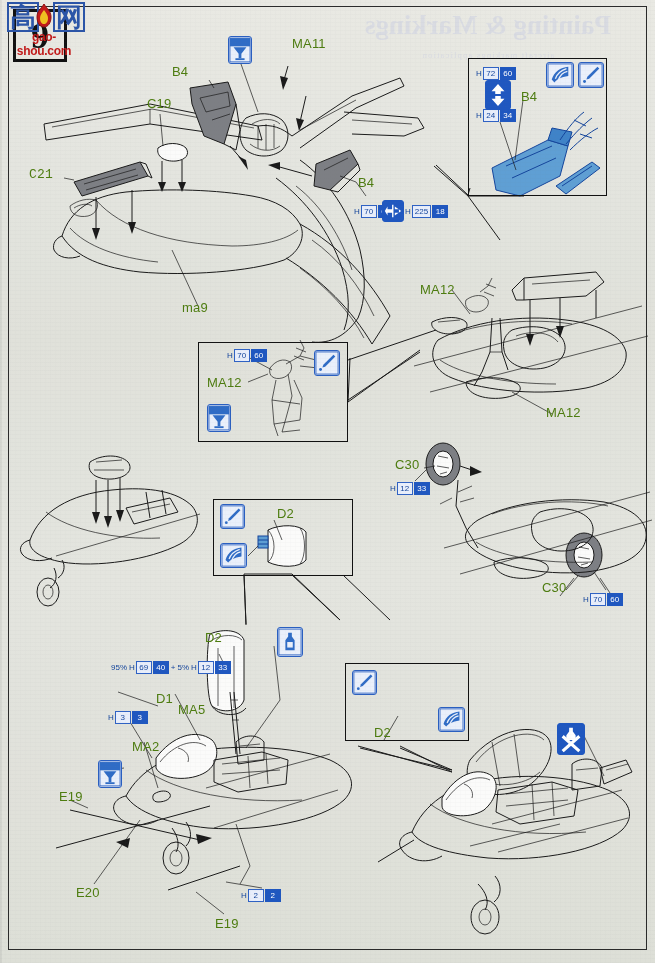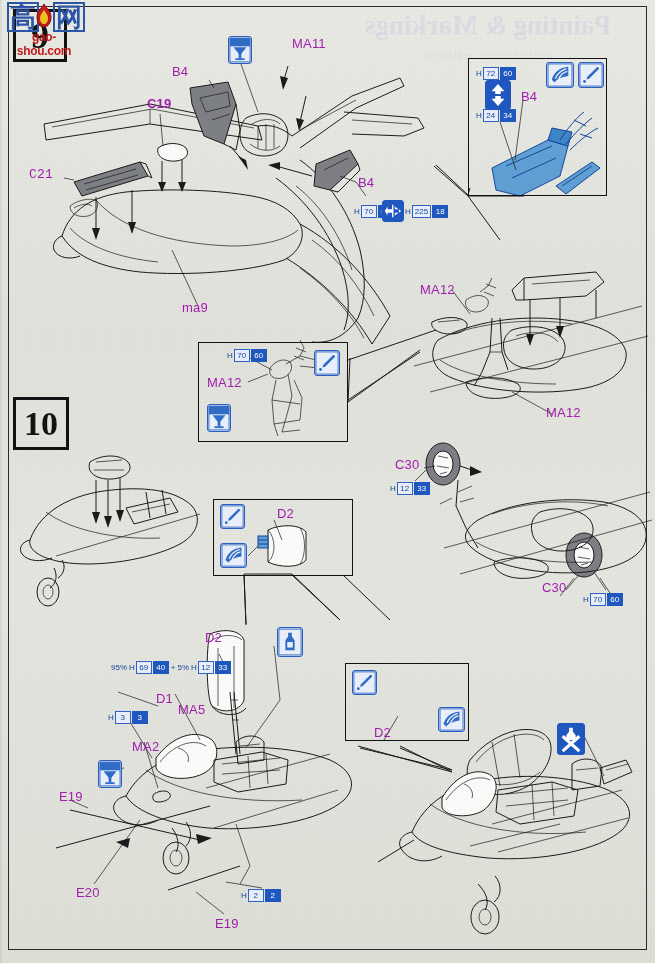--- a/index.html
+++ b/index.html
@@ -22,21 +22,21 @@
       repeating-linear-gradient(0deg, rgba(120,125,130,.055) 0 1px, rgba(0,0,0,0) 1px 4px),
       repeating-linear-gradient(90deg, rgba(120,125,130,.04) 0 1px, rgba(0,0,0,0) 1px 5px);
     pointer-events:none;
   }
   #page-border{
     position:absolute;left:8px;top:6px;width:639px;height:944px;
     border:1px solid #2a2a2a;box-sizing:border-box;
   }
   .art{position:absolute;left:0;top:0;width:655px;height:963px;overflow:visible;}
   .lbl{
-    position:absolute;color:#a21caf;font-family:"Liberation Sans",sans-serif;
+    position:absolute;color:#4d7c0f;font-family:"Liberation Sans",sans-serif;
     font-size:13px;letter-spacing:.2px;white-space:nowrap;
   }
   
   .stepbox{
     position:absolute;border:3px solid #111;background:transparent;
     display:flex;align-items:center;justify-content:center;
     font-family:"Liberation Serif",serif;font-weight:bold;color:#111;
   }
   
   .paint{
@@ -469,37 +469,34 @@
 
       <path class="st-thin" d="M584 736 L604 776"></path>
 
       <path class="st-thin" d="M384 740 L398 716"></path>
     </g>
   </svg>
 
   <div class="stepbox" style="left:13px;top:9px;width:48px;height:47px;font-size:36px;">
     <span>9</span>
   </div>
-  <div class="stepbox" style="left:13px;top:397px;width:50px;height:47px;font-size:34px;">
-    <span>10</span>
-  </div>
 
   <div id="wm">
     <div class="cjk b" style="left:1px;top:2px;">高</div>
     <div class="cjk b" style="left:47px;top:2px;">网</div>
     <svg class="flame" viewBox="0 0 22 26">
       <path d="M11 1 C14 6 18 8 18 14 C18 20 15 24 11 24 C7 24 4 20 4 14 C4 8 8 6 11 1 Z" fill="#c21a1a" stroke="#8c1111" stroke-width="1"></path>
       <path d="M11 7 C13 10 15 12 15 15 C15 19 13 21 11 21 C9 21 7 19 7 15 C7 12 9 10 11 7 Z" fill="#f0c020"></path>
     </svg>
     <div class="dom">gao-shou.com</div>
   </div>
 
   <div class="lbl" style="left:292px;top:36px;">MA11</div>
   <div class="lbl" style="left:172px;top:64px;">B4</div>
-  <div class="lbl" style="left:147px;top:96px;font-weight:bold;">C19</div>
+  <div class="lbl" style="left:147px;top:96px;">C19</div>
   <div class="lbl" style="left:29px;top:167px;font-family:Liberation Mono, monospace;">C21</div>
   <div class="lbl" style="left:358px;top:175px;">B4</div>
   <div class="lbl" style="left:182px;top:300px;">ma9</div>
 
   <div class="paint" style="left:354px;top:206px;">
     <span class="h">H</span>
     <span class="c1">70</span>
     <span class="c2">60</span>
   </div>
   <div class="paint" style="left:405px;top:206px;">

